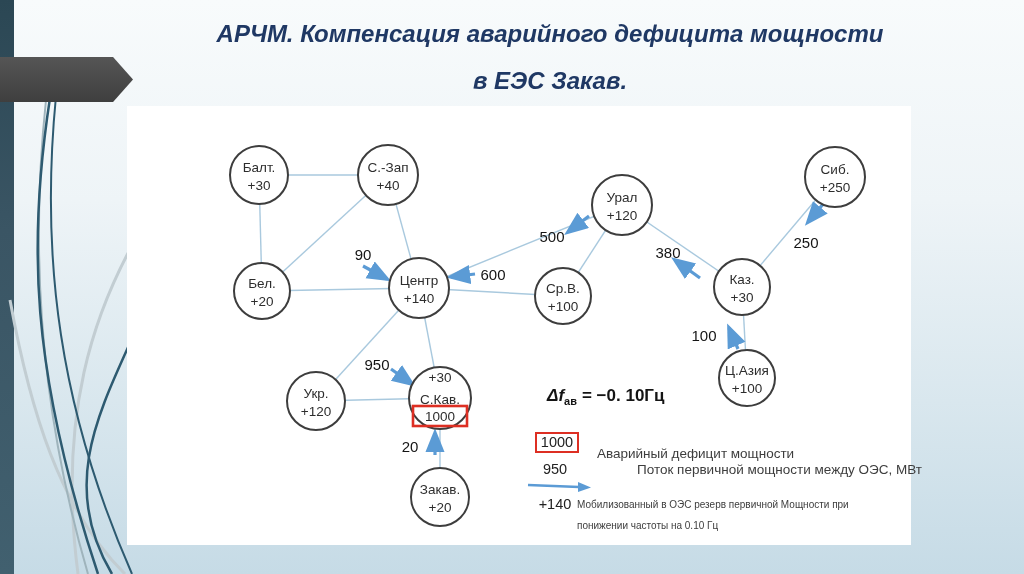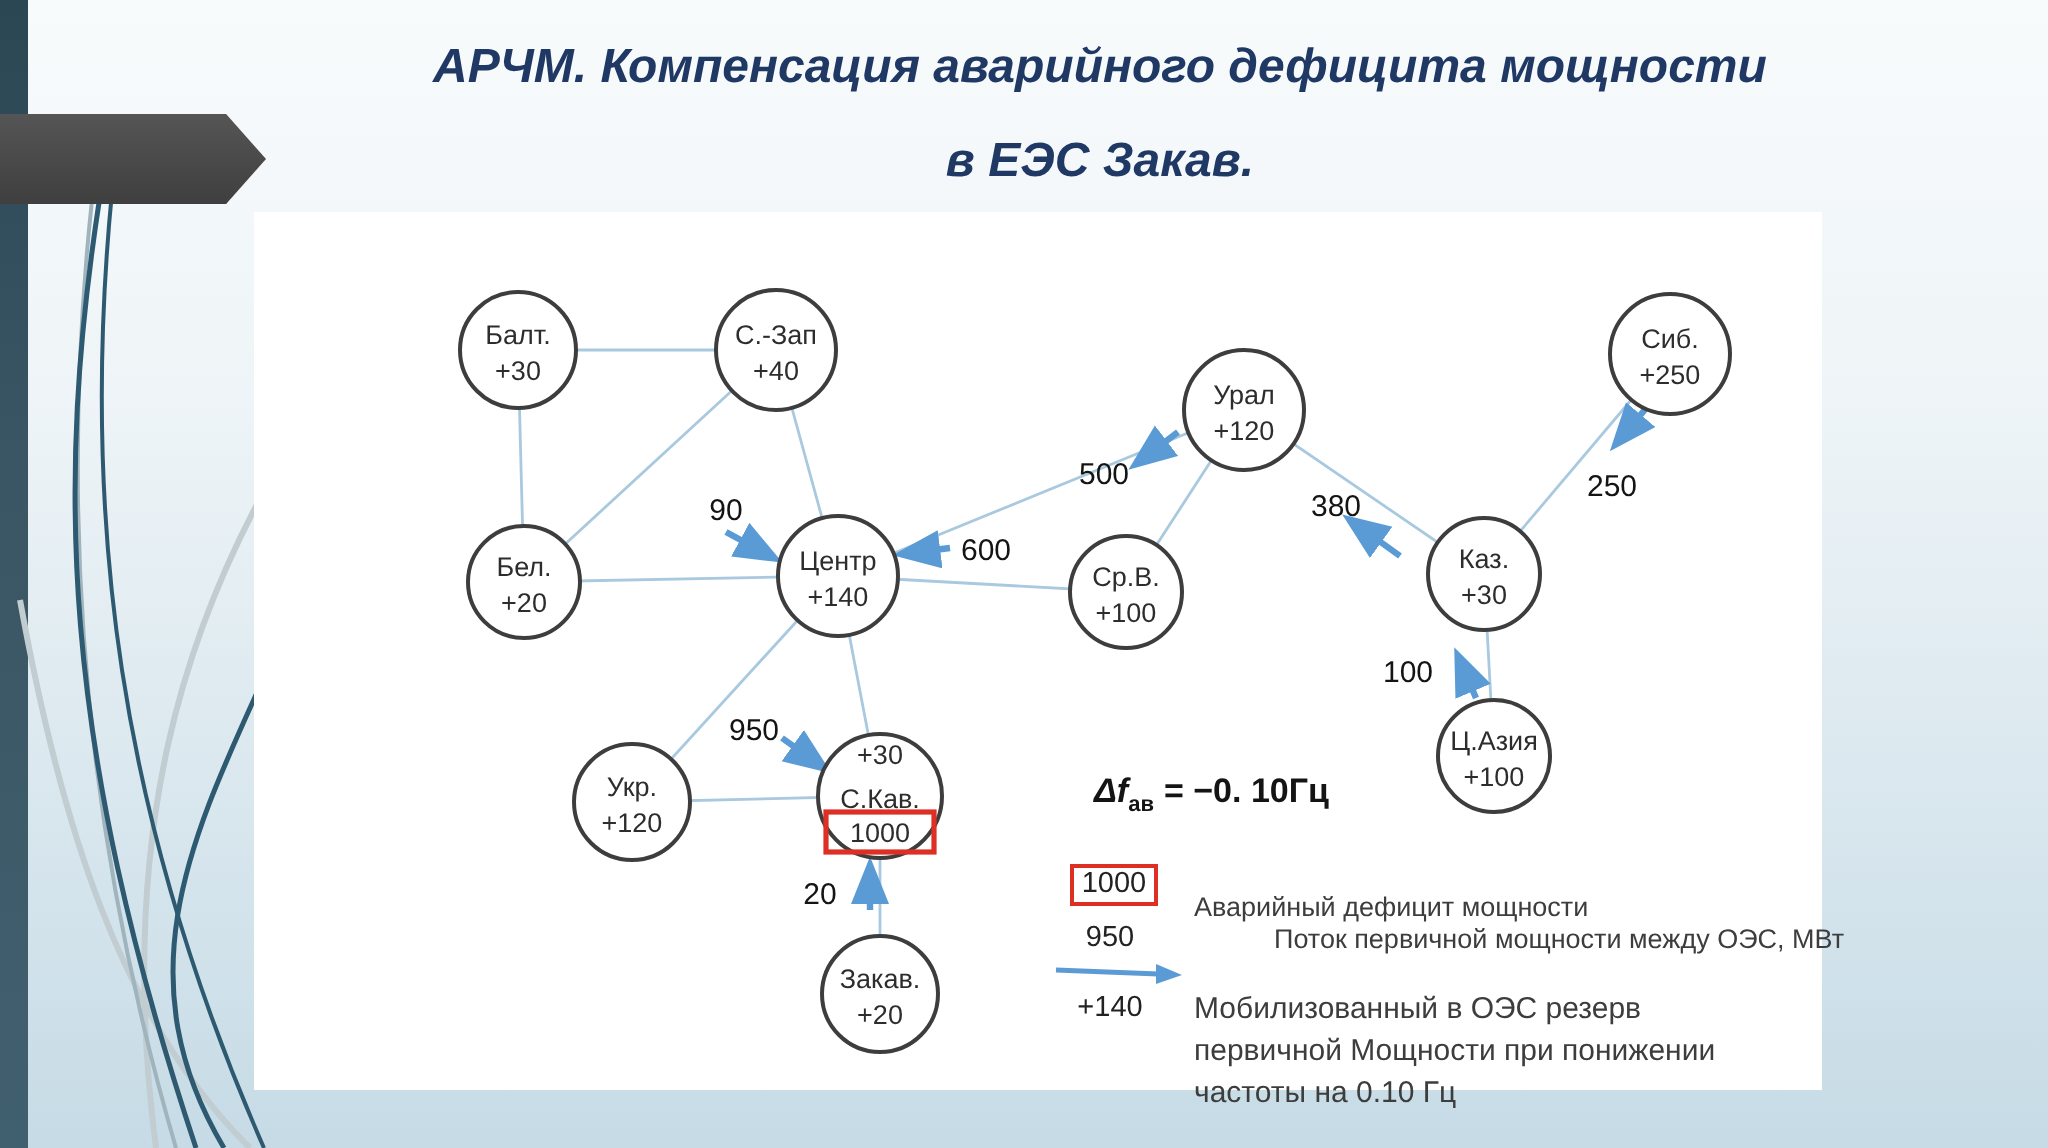--- a/index.html
+++ b/index.html
@@ -25,21 +25,21 @@
   .formula .lhs{font-style:italic;}
   .formula sub{font-size:11px;}
   .formula .rhs{margin-left:5px;}
   .lg-box{position:absolute;left:408px;top:326px;width:40px;height:17px;border:2.5px solid #dd2f23;
     text-align:center;font-size:14.5px;line-height:17px;color:#222222;}
   .lg-t1{position:absolute;left:470px;top:340px;font-size:13.5px;color:#3d3d3d;white-space:nowrap;}
   .lg-950{position:absolute;left:405px;top:355px;width:46px;text-align:center;font-size:14.5px;color:#222222;}
   .lg-arrow{position:absolute;left:399px;top:373px;}
   .lg-t2{position:absolute;left:470px;top:356px;font-size:13.5px;color:#3d3d3d;white-space:nowrap;margin-left:40px;}
   .lg-140{position:absolute;left:402px;top:390px;width:52px;text-align:center;font-size:14.5px;color:#222222;}
-  .lg-t3{position:absolute;left:470px;top:388px;width:300px;font-size:15px;line-height:21px;color:#3d3d3d;}
+  .lg-t3{position:absolute;left:450px;top:388px;width:300px;font-size:10px;line-height:21px;color:#3d3d3d;}
 </style>
 </head>
 <body>
 
 <div class="left-bar"></div>
 
 <svg class="curves" width="160" height="484" viewBox="0 0 160 484">
   <path d="M 150 125 C 90 220, 58 330, 78 484" fill="none" stroke="#c2cdd2" stroke-width="3"></path>
   <path d="M 10 210 C 30 320, 60 420, 125 484" fill="none" stroke="#c2cdd2" stroke-width="3"></path>
   <path d="M 46 10 C 30 160, 40 320, 88 484" fill="none" stroke="#9fb4bc" stroke-width="2"></path>

